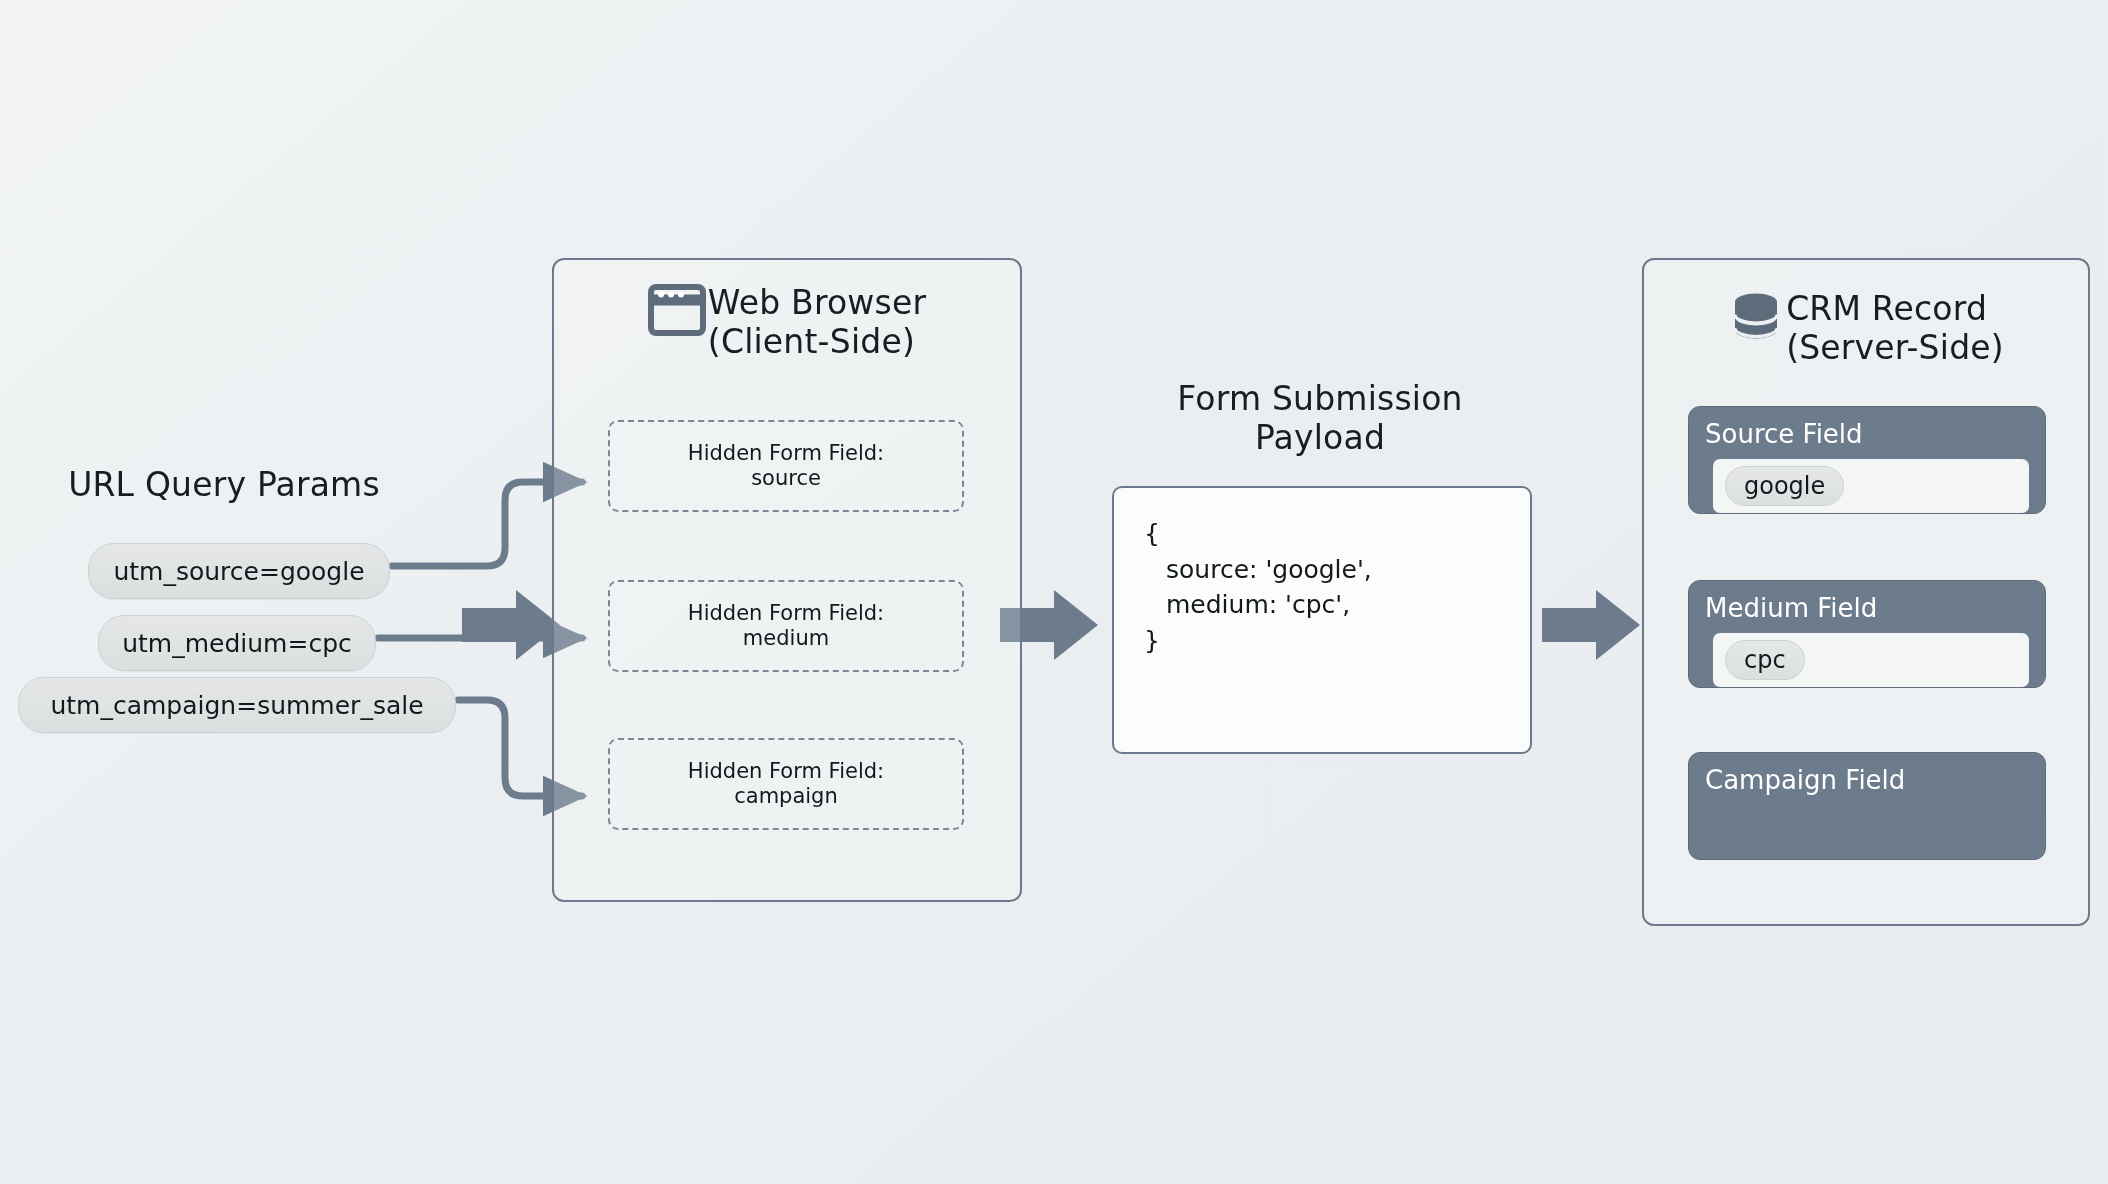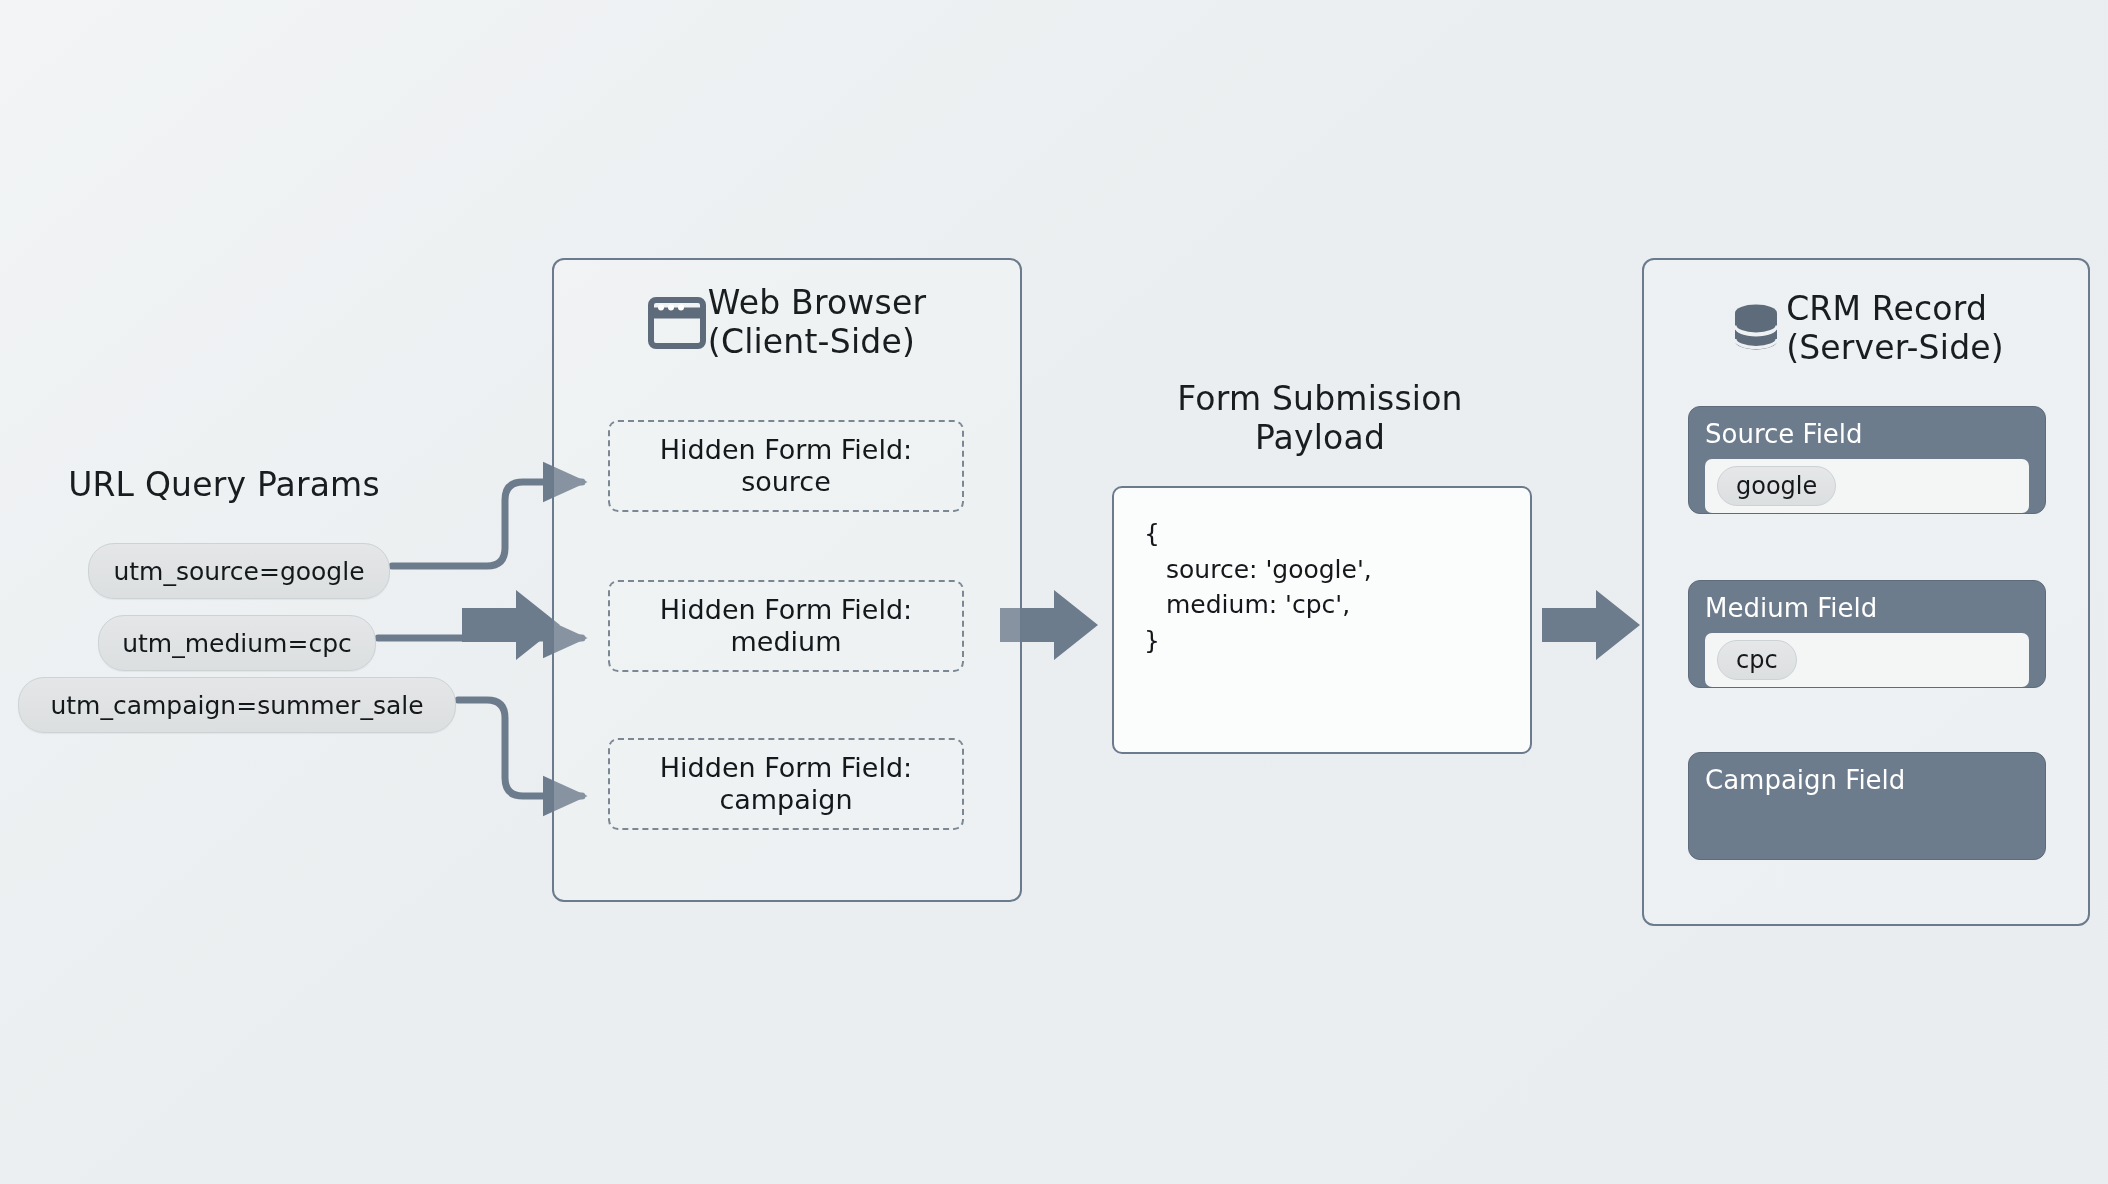--- a/index.html
+++ b/index.html
@@ -45,35 +45,35 @@
 
   
   .panel {
     border: 2px solid #6b7a8c;
     border-radius: 12px;
     background: rgba(255,255,255,0.18);
     box-sizing: border-box;
   }
   .panel-header {
     display: flex;
-    align-items: center;
+    align-items: flex-start;
     justify-content: center;
     gap: 2px;
   }
 
   
   .dashed-field {
     border: 2px dashed #7b8793;
     border-radius: 10px;
     box-sizing: border-box;
     display: flex;
     align-items: center;
     justify-content: center;
     text-align: center;
-    font-size: 27px;
+    font-size: 21px;
     color: #15181b;
     line-height: 1.2;
     white-space: pre-line;
   }
 
   
   .code-box {
     border: 2px solid #6b7a8c;
     border-radius: 10px;
     background: #fbfcfc;
@@ -104,20 +104,21 @@
     line-height: 1.1;
   }
   .crm-card-slot {
     background: #f4f6f6;
     border-radius: 7px;
     height: 54px;
     display: flex;
     align-items: center;
     padding-left: 12px;
     box-sizing: border-box;
+    margin-left: 8px;
   }
   .crm-value-pill {
     display: inline-flex;
     align-items: center;
     height: 40px;
     border-radius: 22px;
     background: linear-gradient(180deg, #e5e7e8 0%, #dcdfe0 100%);
     border: 1px solid #cdd2d5;
     color: #15181b;
     font-size: 24px;

